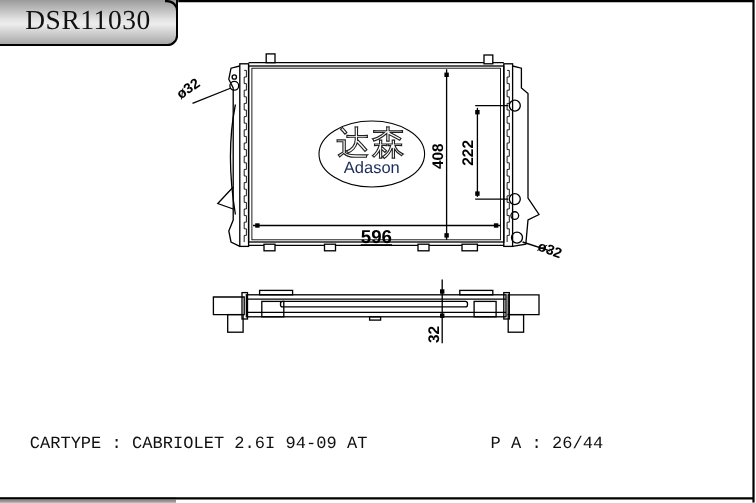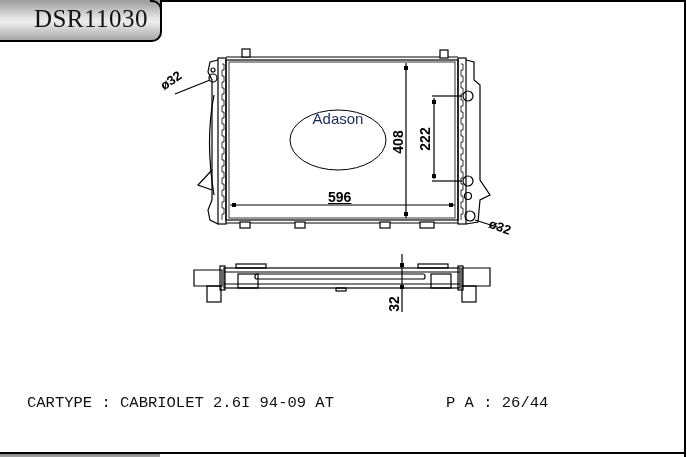--- a/index.html
+++ b/index.html
@@ -1,21 +1,21 @@
 <!DOCTYPE html>
 <html><head>
 <meta charset="utf-8">
 <style>
   html,body{margin:0;padding:0;background:#fff;}
   body{width:687px;height:457px;position:relative;overflow:hidden;font-family:"Liberation Sans",sans-serif;}
   .frame{position:absolute;left:0;top:0;width:687px;height:457px;}
   .title-tab{position:absolute;left:0;top:0;width:162px;height:42px;border:2px solid #000;border-left:none;border-top:none;border-radius:0 0 10px 0;
     background:linear-gradient(180deg,#9a9a9a 0%,#e4e4e4 45%,#ededed 55%,#a8a8a8 100%);box-sizing:border-box;}
   .title-tab:after{content:"";position:absolute;right:-2px;top:0;width:10px;height:10px;border-top:2px solid #000;border-right:2px solid #000;border-radius:0 10px 0 0;}
-  .title-text{position:absolute;left:0;top:5px;width:160px;text-align:center;font-family:"Liberation Serif",serif;font-size:25px;color:#111;letter-spacing:0.5px;margin-left:11px;}
+  .title-text{position:absolute;left:0;top:5px;width:160px;text-align:center;font-family:"Liberation Serif",serif;font-size:25px;color:#111;letter-spacing:0.5px;}
   .spec{position:absolute;font-family:"Liberation Mono",monospace;font-size:15.5px;color:#111;white-space:pre;line-height:22.5px;}
   .spec-left{left:27px;top:347px;}
   .spec-right{left:446px;top:347px;}
   .bottom-tab{position:absolute;left:0;top:452px;width:160px;height:8px;background:linear-gradient(180deg,#888,#ccc);border-top:2px solid #000;}
   .dimtxt{font-family:"Liberation Sans",sans-serif;font-weight:bold;}
 </style>
 </head>
 <body>
 
 <svg class="frame" width="687" height="457" viewBox="0 0 687 457">
@@ -78,24 +78,25 @@
     <rect x="432" y="100" width="4" height="4"></rect>
     <rect x="432" y="174" width="4" height="4"></rect>
     <rect x="232" y="203" width="4" height="4"></rect>
     <rect x="449" y="203" width="4" height="4"></rect>
   </g>
 
   <ellipse cx="338" cy="140" rx="48" ry="30" stroke="#000" fill="#fff" stroke-width="1"></ellipse>
 </svg>
 
 <div style="position:absolute;left:292px;top:114px;width:92px;text-align:center;">
+  <div style="font-family:'DejaVu Sans',sans-serif;font-size:30px;color:#fff;-webkit-text-stroke:1px #222;line-height:34px;letter-spacing:2px;">达森</div>
   <div style="font-family:'Liberation Sans',sans-serif;font-size:15px;color:#1a2a5a;line-height:10px;">Adason</div>
 </div>
 
-<div class="dimtxt" style="position:absolute;left:328px;top:189px;font-size:14px;text-decoration:underline;">596</div>
+<div class="dimtxt" style="position:absolute;left:328px;top:206px;font-size:17px;text-decoration:underline;">596</div>
 <div class="dimtxt" style="position:absolute;left:386px;top:134px;font-size:14px;transform:rotate(-90deg);transform-origin:center;">408</div>
 <div class="dimtxt" style="position:absolute;left:413px;top:131px;font-size:14px;transform:rotate(-90deg);transform-origin:center;">222</div>
 <div class="dimtxt" style="position:absolute;left:166px;top:78px;font-size:13px;transform:rotate(-35deg);transform-origin:left bottom;">ø32</div>
 <div class="dimtxt" style="position:absolute;left:492px;top:216px;font-size:13px;transform:rotate(20deg);transform-origin:left top;">ø32</div>
 
 <svg style="position:absolute;left:0;top:0" width="687" height="457" viewBox="0 0 687 457">
   <g stroke="#000" fill="none" stroke-width="1.2">
     <rect x="224" y="268" width="236" height="20"></rect>
     <line x1="224" y1="272" x2="460" y2="272"></line>
     <line x1="224" y1="284" x2="460" y2="284"></line>

